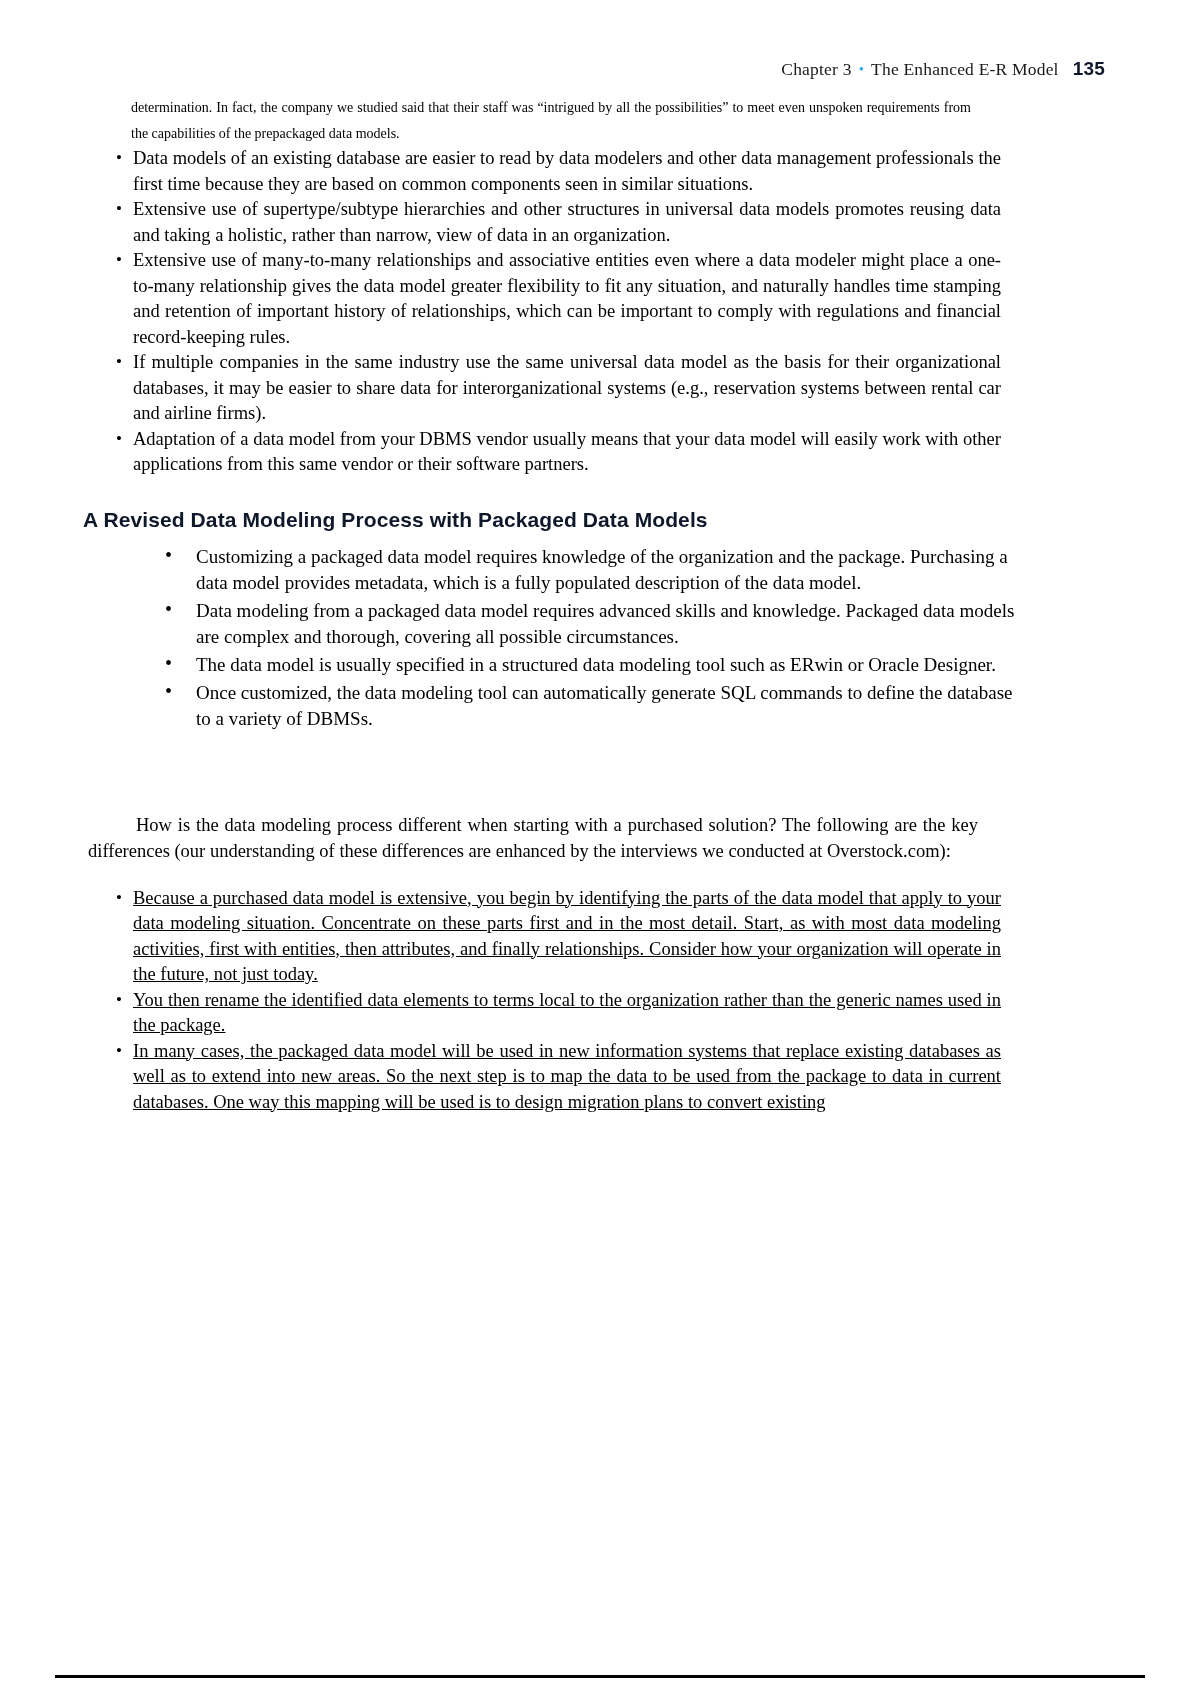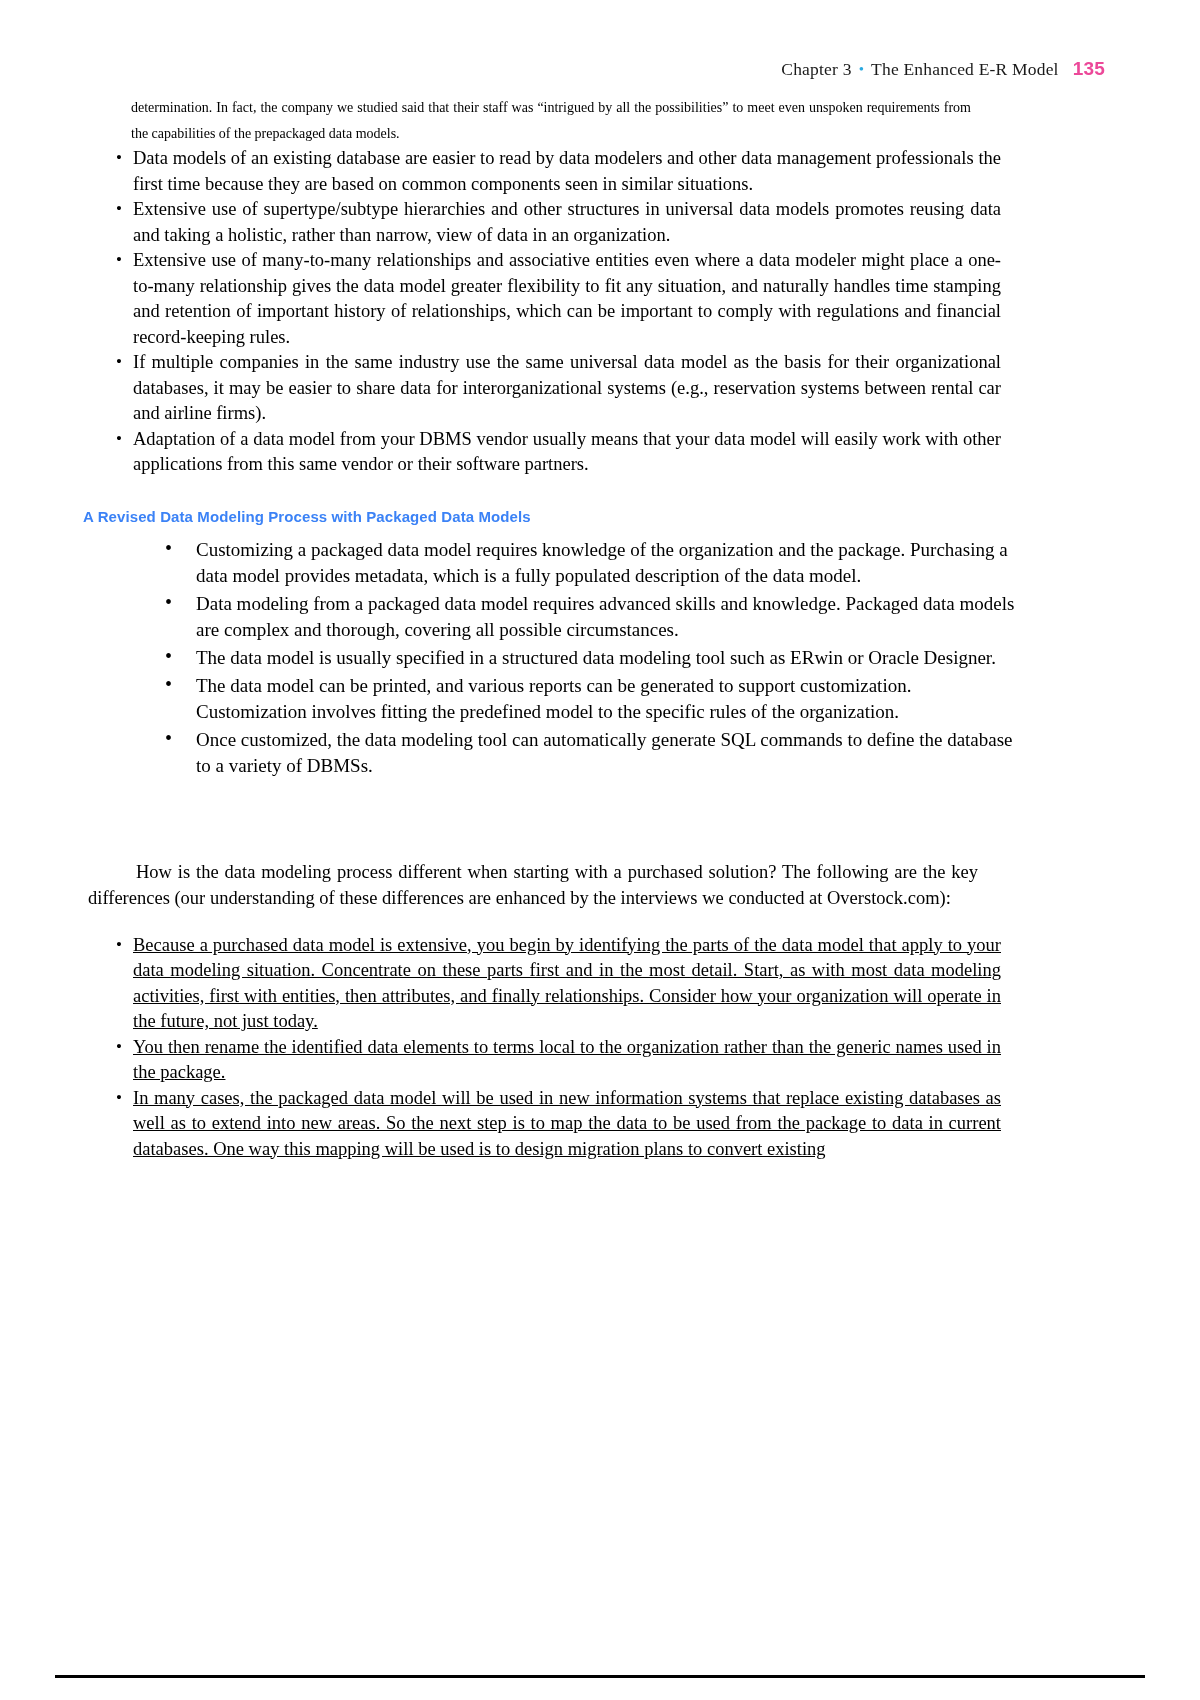--- a/index.html
+++ b/index.html
@@ -34,21 +34,21 @@
     font-size: 15px;
     padding: 0 7px;
     position: relative;
     top: -1px;
   }
   .running-head .page-number {
     font-family: "Liberation Sans", sans-serif;
     font-weight: bold;
     font-size: 19px;
     padding-left: 14px;
-    color: #ec4899;
+    color: #0f172a;
   }
 
   
   .content {
     position: absolute;
     top: 95px;
     left: 88px;
     width: 960px;
   }
 
@@ -80,23 +80,23 @@
     content: "\2022";
     position: absolute;
     left: 0;
     top: -1px;
     font-size: 17px;
   }
 
   
   h2.section-heading {
     font-family: "Liberation Sans", sans-serif;
-    font-size: 15px;
+    font-size: 21px;
     font-weight: bold;
-    color: #3b82f6;
+    color: #0f172a;
     margin: 30px 0 12px -5px;
     letter-spacing: 0.1px;
   }
 
   
   ul.bullets-b {
     list-style: none;
     margin: 0 0 0 75px;
     padding: 0;
     width: 860px;
@@ -183,21 +183,20 @@
       <li>If multiple companies in the same industry use the same universal data model as the basis for their organizational databases, it may be easier to share data for interorganizational systems (e.g., reservation systems between rental car and airline firms).</li>
       <li>Adaptation of a data model from your DBMS vendor usually means that your data model will easily work with other applications from this same vendor or their software partners.</li>
     </ul>
 
     <h2 class="section-heading">A Revised Data Modeling Process with Packaged Data Models</h2>
 
     <ul class="bullets-b">
       <li>Customizing a packaged data model requires knowledge of the organization and the package. Purchasing a data model provides metadata, which is a fully populated description of the data model.</li>
       <li>Data modeling from a packaged data model requires advanced skills and knowledge. Packaged data models are complex and thorough, covering all possible circumstances.</li>
       <li>The data model is usually specified in a structured data modeling tool such as ERwin or Oracle Designer.</li>
-      <li>The data model can be printed, and various reports can be generated to support customization. Customization involves fitting the predefined model to the specific rules of the organization.</li>
       <li> Once customized, the data modeling tool can automatically generate SQL commands to define the database to a variety of DBMSs.</li>
     </ul>
 
     <div class="gap-block"></div>
 
     <p class="para-indent">How is the data modeling process different when starting with a purchased solution? The following are the key differences (our understanding of these differences are enhanced by the interviews we conducted at Overstock.com):</p>
 
     <div class="spacer-sm"></div>
 
     <ul class="bullets-c">

